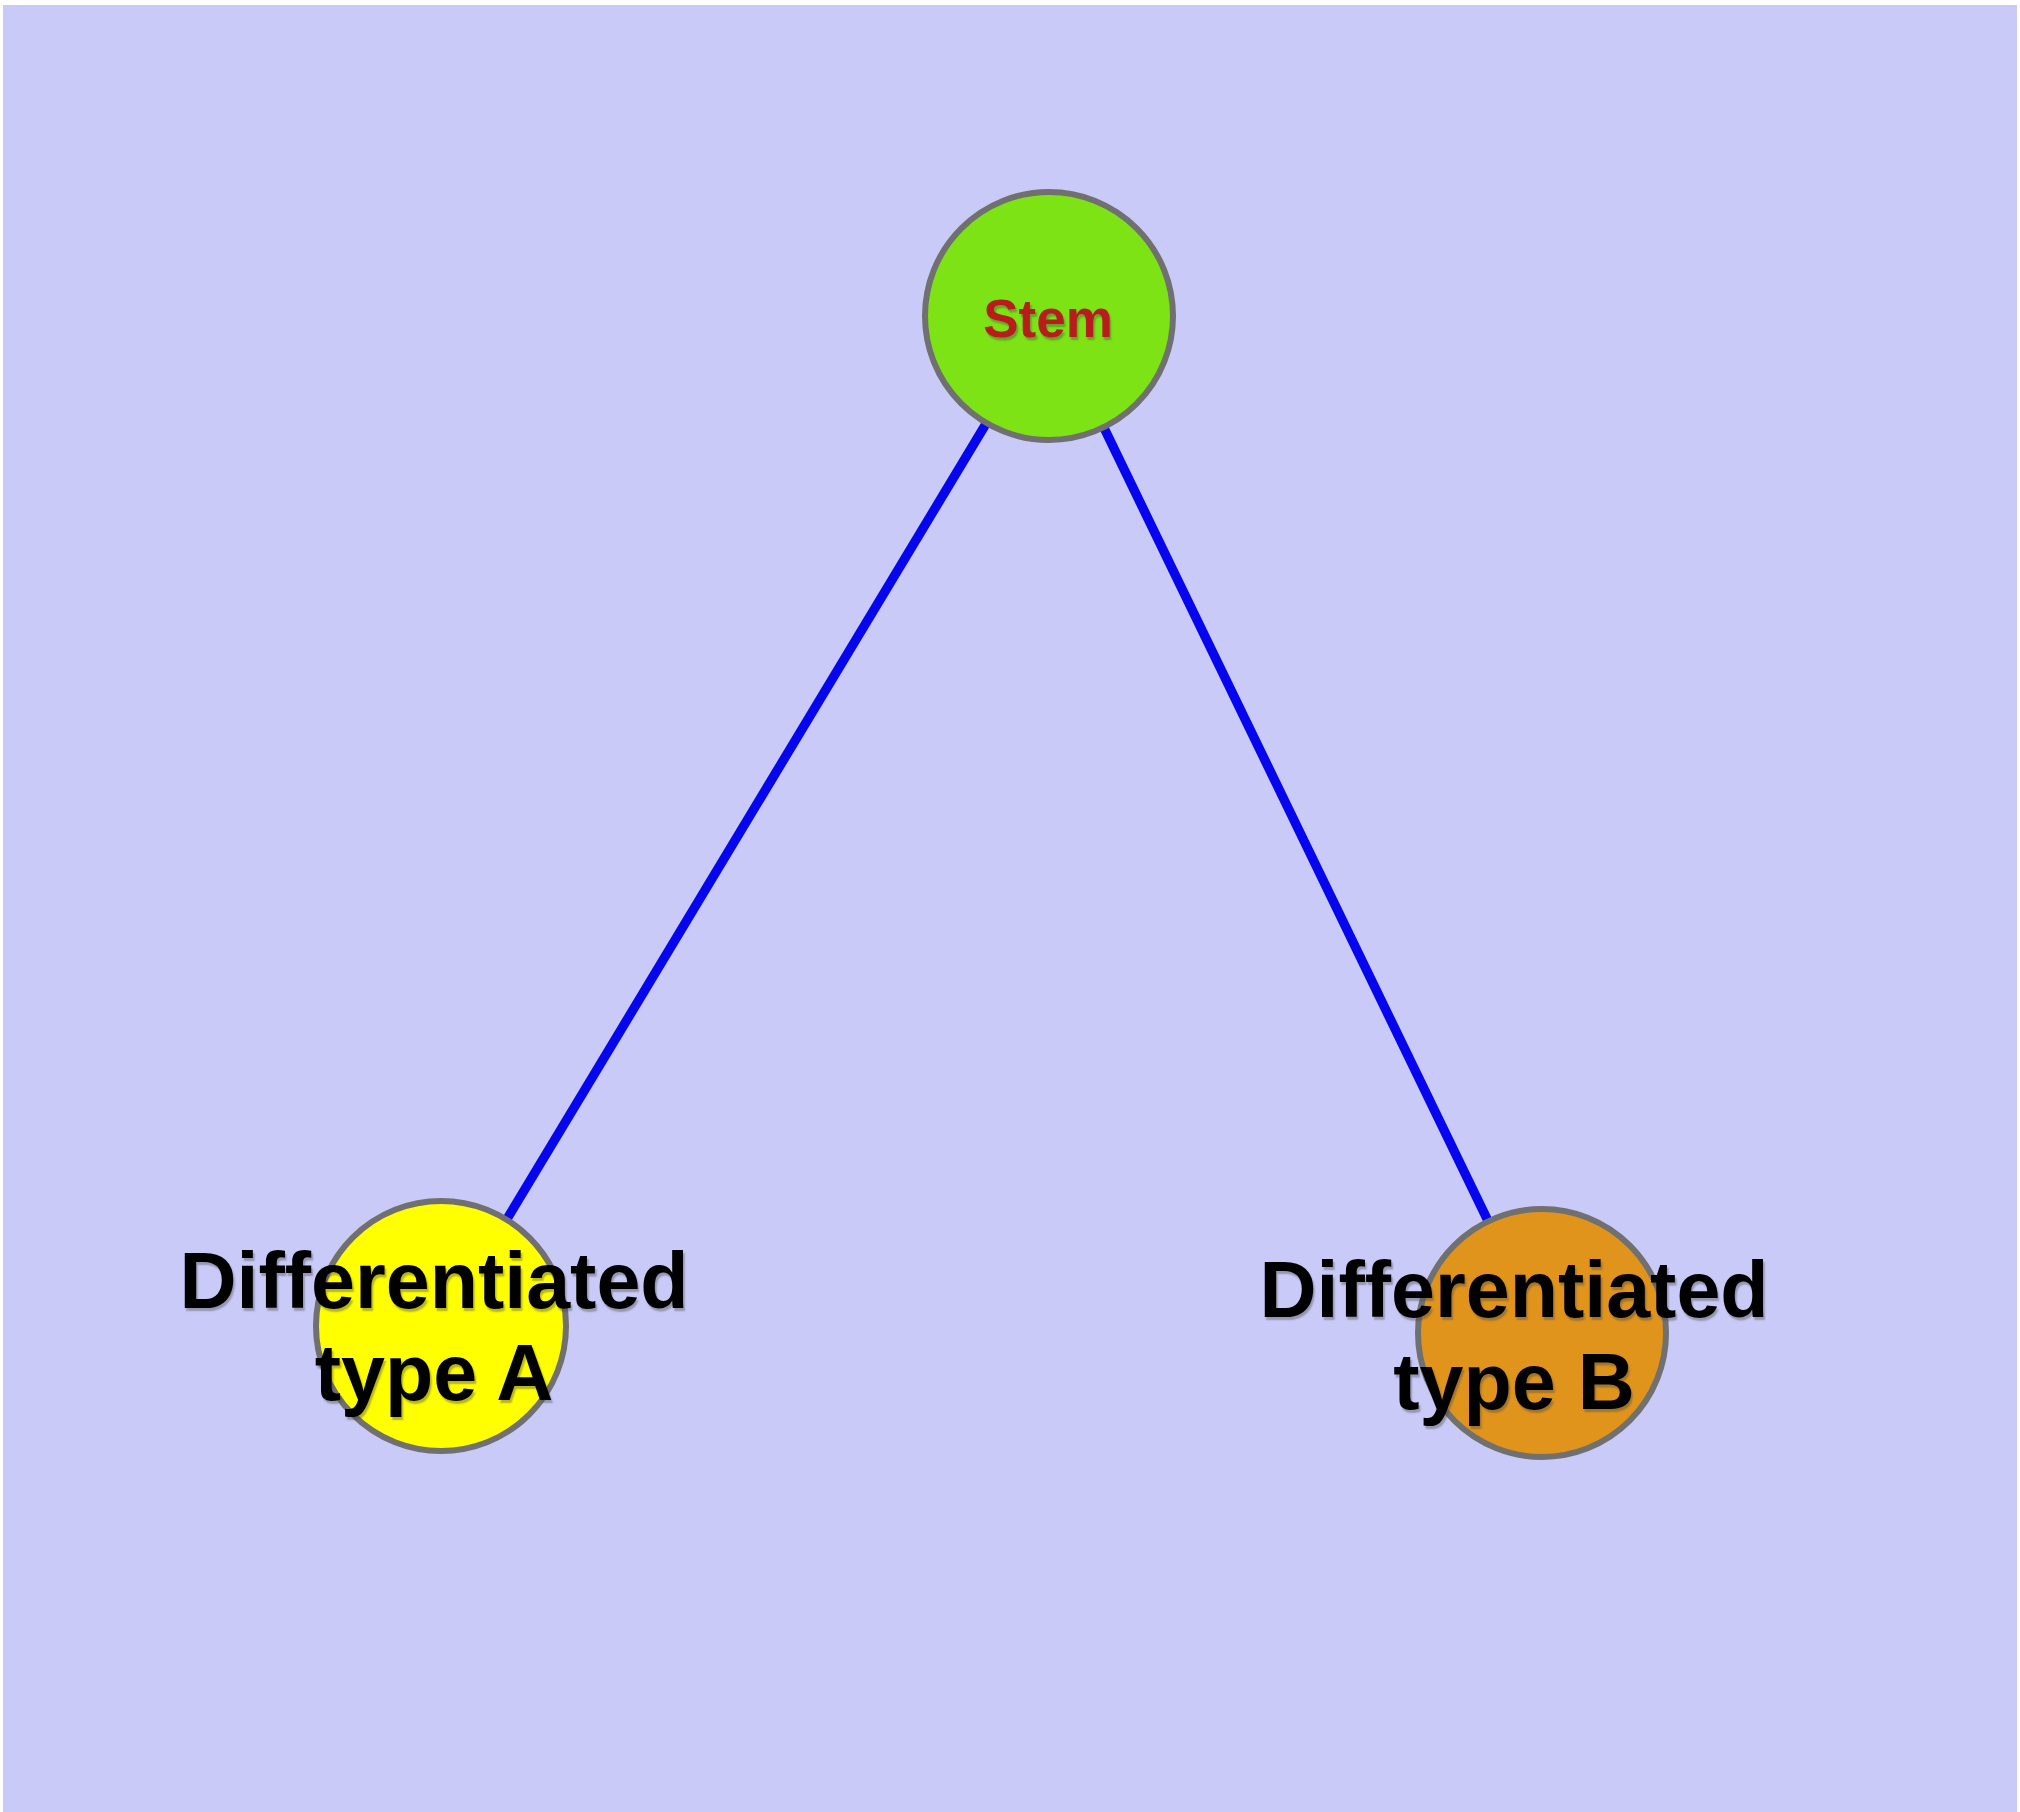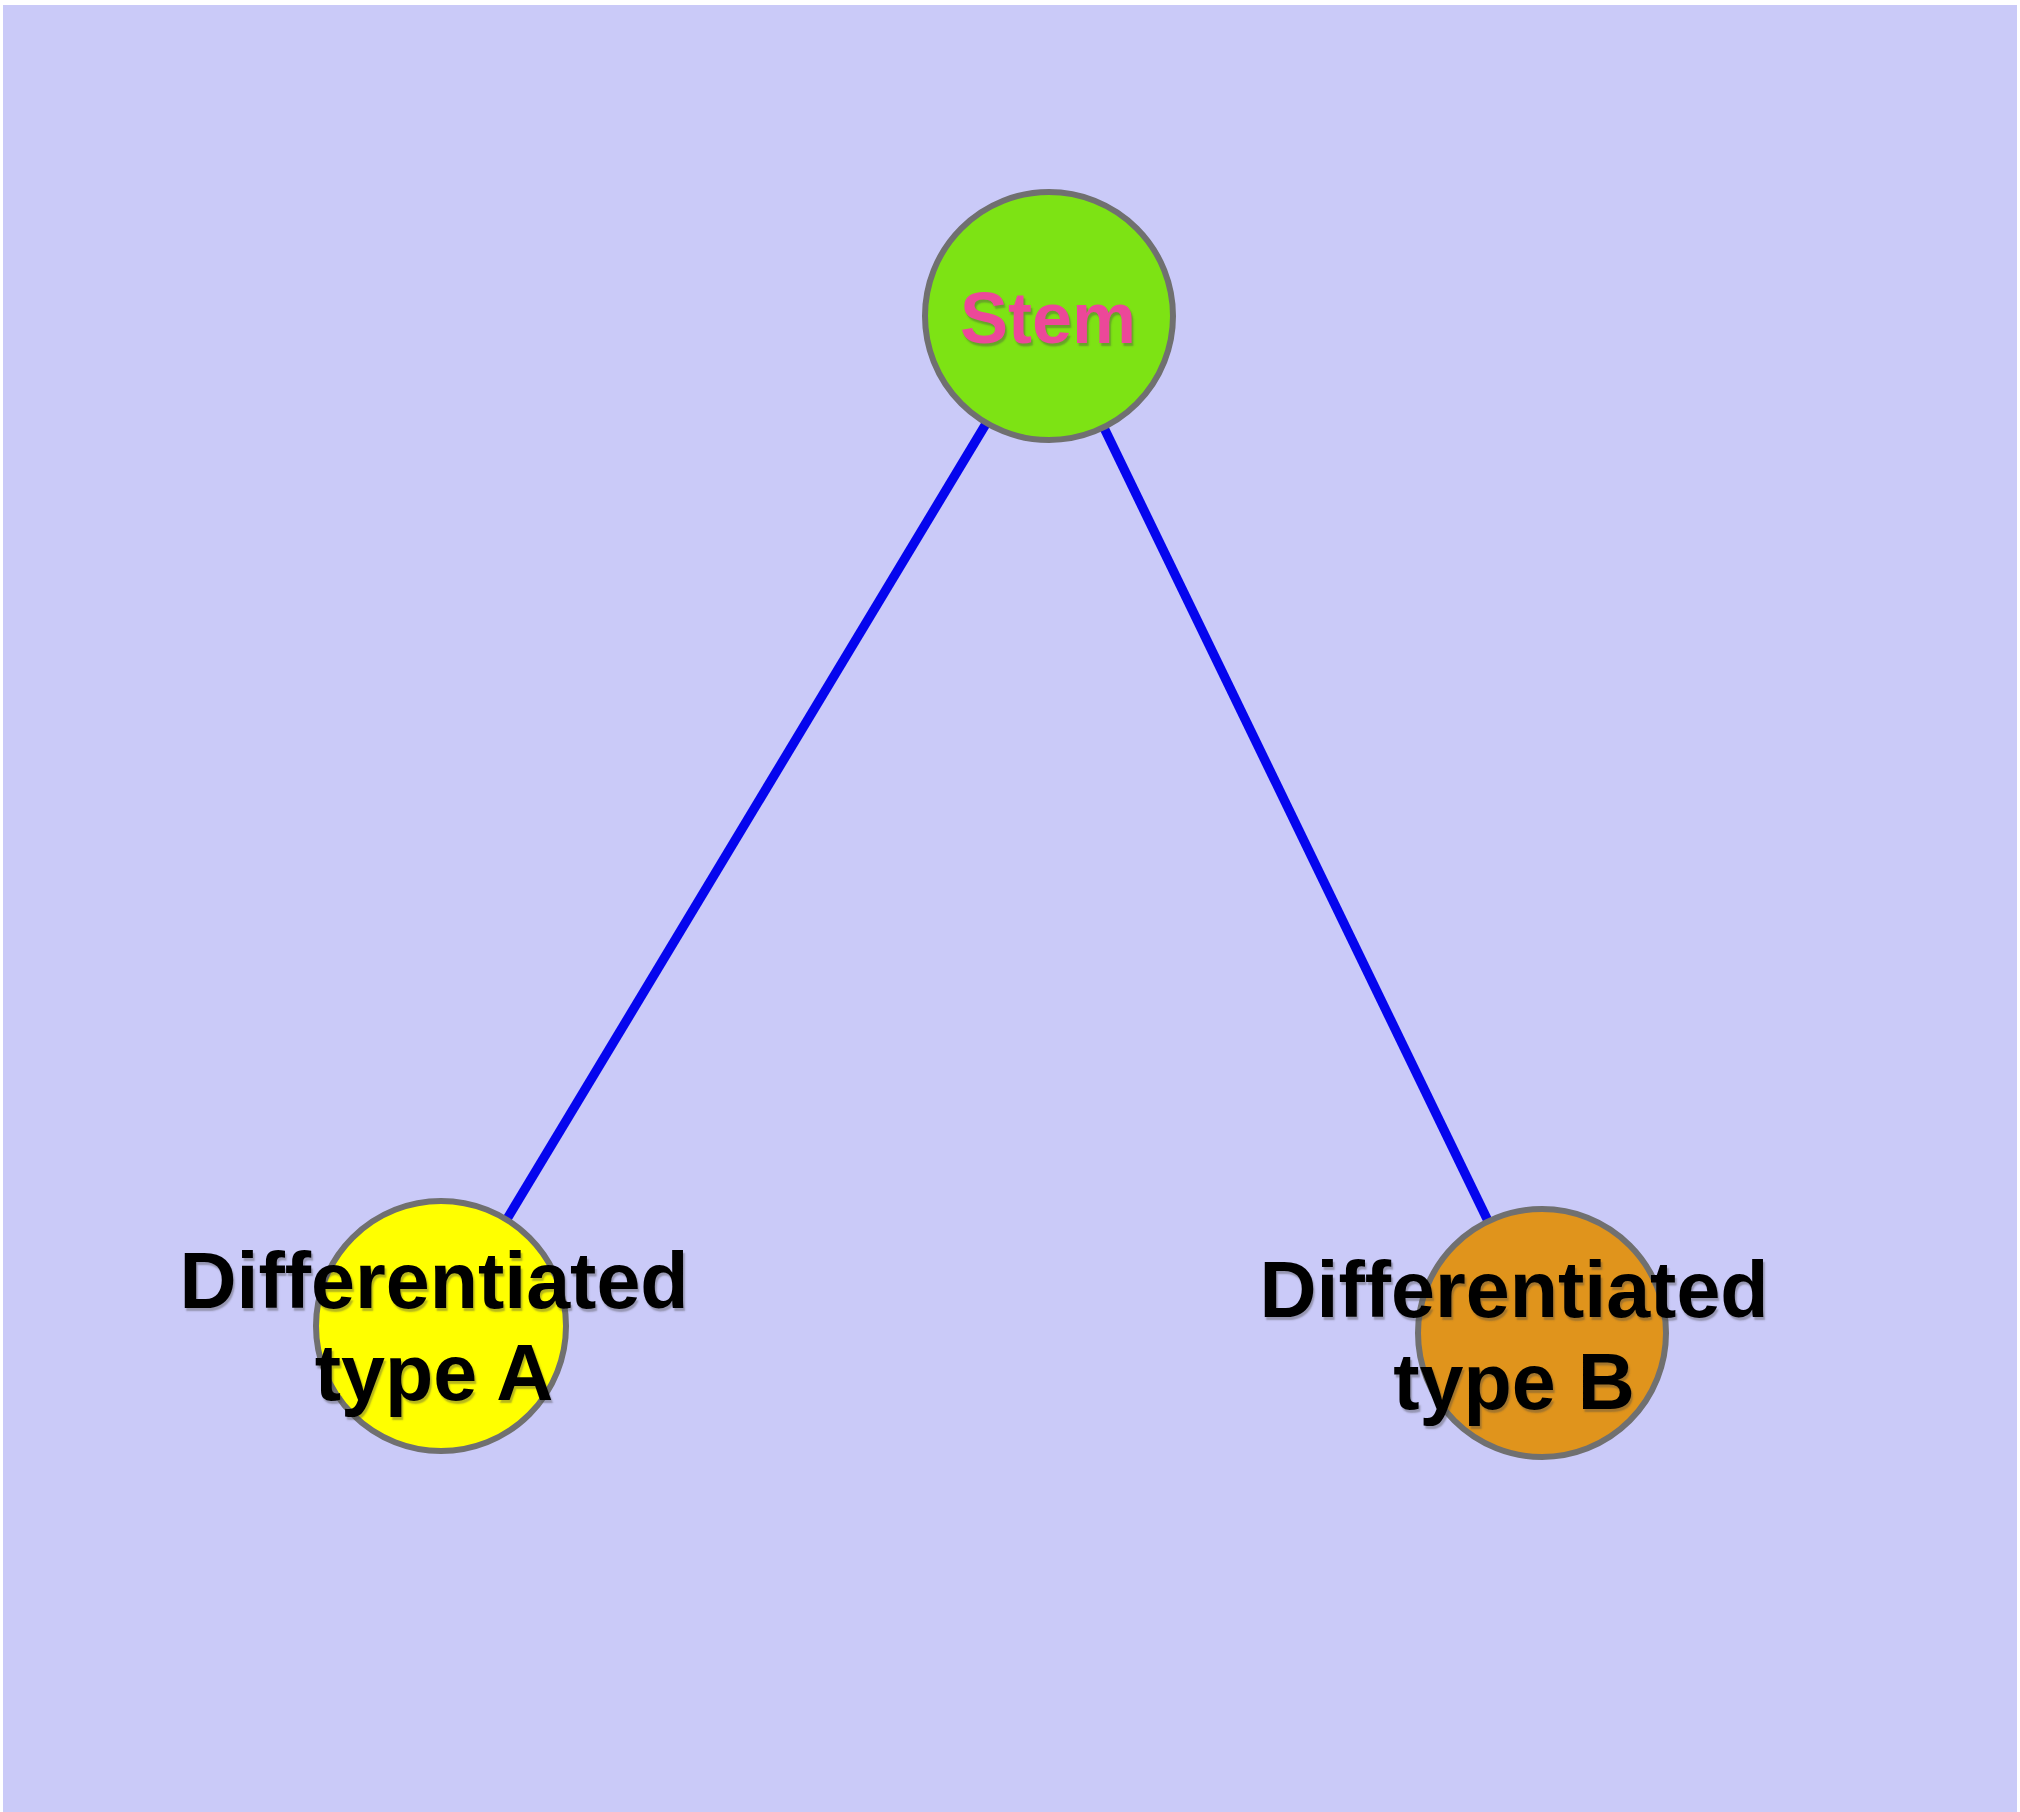--- a/index.html
+++ b/index.html
@@ -61,19 +61,19 @@
 
   <svg class="edges-layer" viewBox="0 0 2384 2138" width="2021" height="1812">
       <line x1="1239" y1="374" x2="521" y2="1566" stroke="#0505ee" stroke-width="11"></line>
       <line x1="1239" y1="374" x2="1820" y2="1574" stroke="#0505ee" stroke-width="11"></line>
     </svg>
 
   <div class="node-circle" style="left: 922px; top: 189px; width: 242px; height: 242px; background: rgb(125, 227, 20); border-width: 6.8px; border-color: rgb(112, 112, 112);"></div>
   <div class="node-circle" style="left: 313px; top: 1198px; width: 244px; height: 244px; background: rgb(255, 255, 0); border-width: 6.8px; border-color: rgb(112, 112, 112);"></div>
   <div class="node-circle" style="left: 1415px; top: 1206px; width: 242px; height: 242px; background: rgb(224, 148, 28); border-width: 6.8px; border-color: rgb(112, 112, 112);"></div>
 
-  <div class="node-label" style="left: 1048px; top: 319px; font-size: 72px; color: #ec4899;">Stem</div>
+  <div class="node-label" style="left: 1048px; top: 319px; font-size: 53px; color: #b91c1c;">Stem</div>
   <div class="node-label" style="left: 434px; top: 1327px; font-size: 79px; color: rgb(0, 0, 0);">Differentiated
 type A</div>
   <div class="node-label" style="left: 1514px; top: 1336px; font-size: 79px; color: rgb(0, 0, 0);">Differentiated
 type B</div>
 </div>
 
 
 </body></html>

